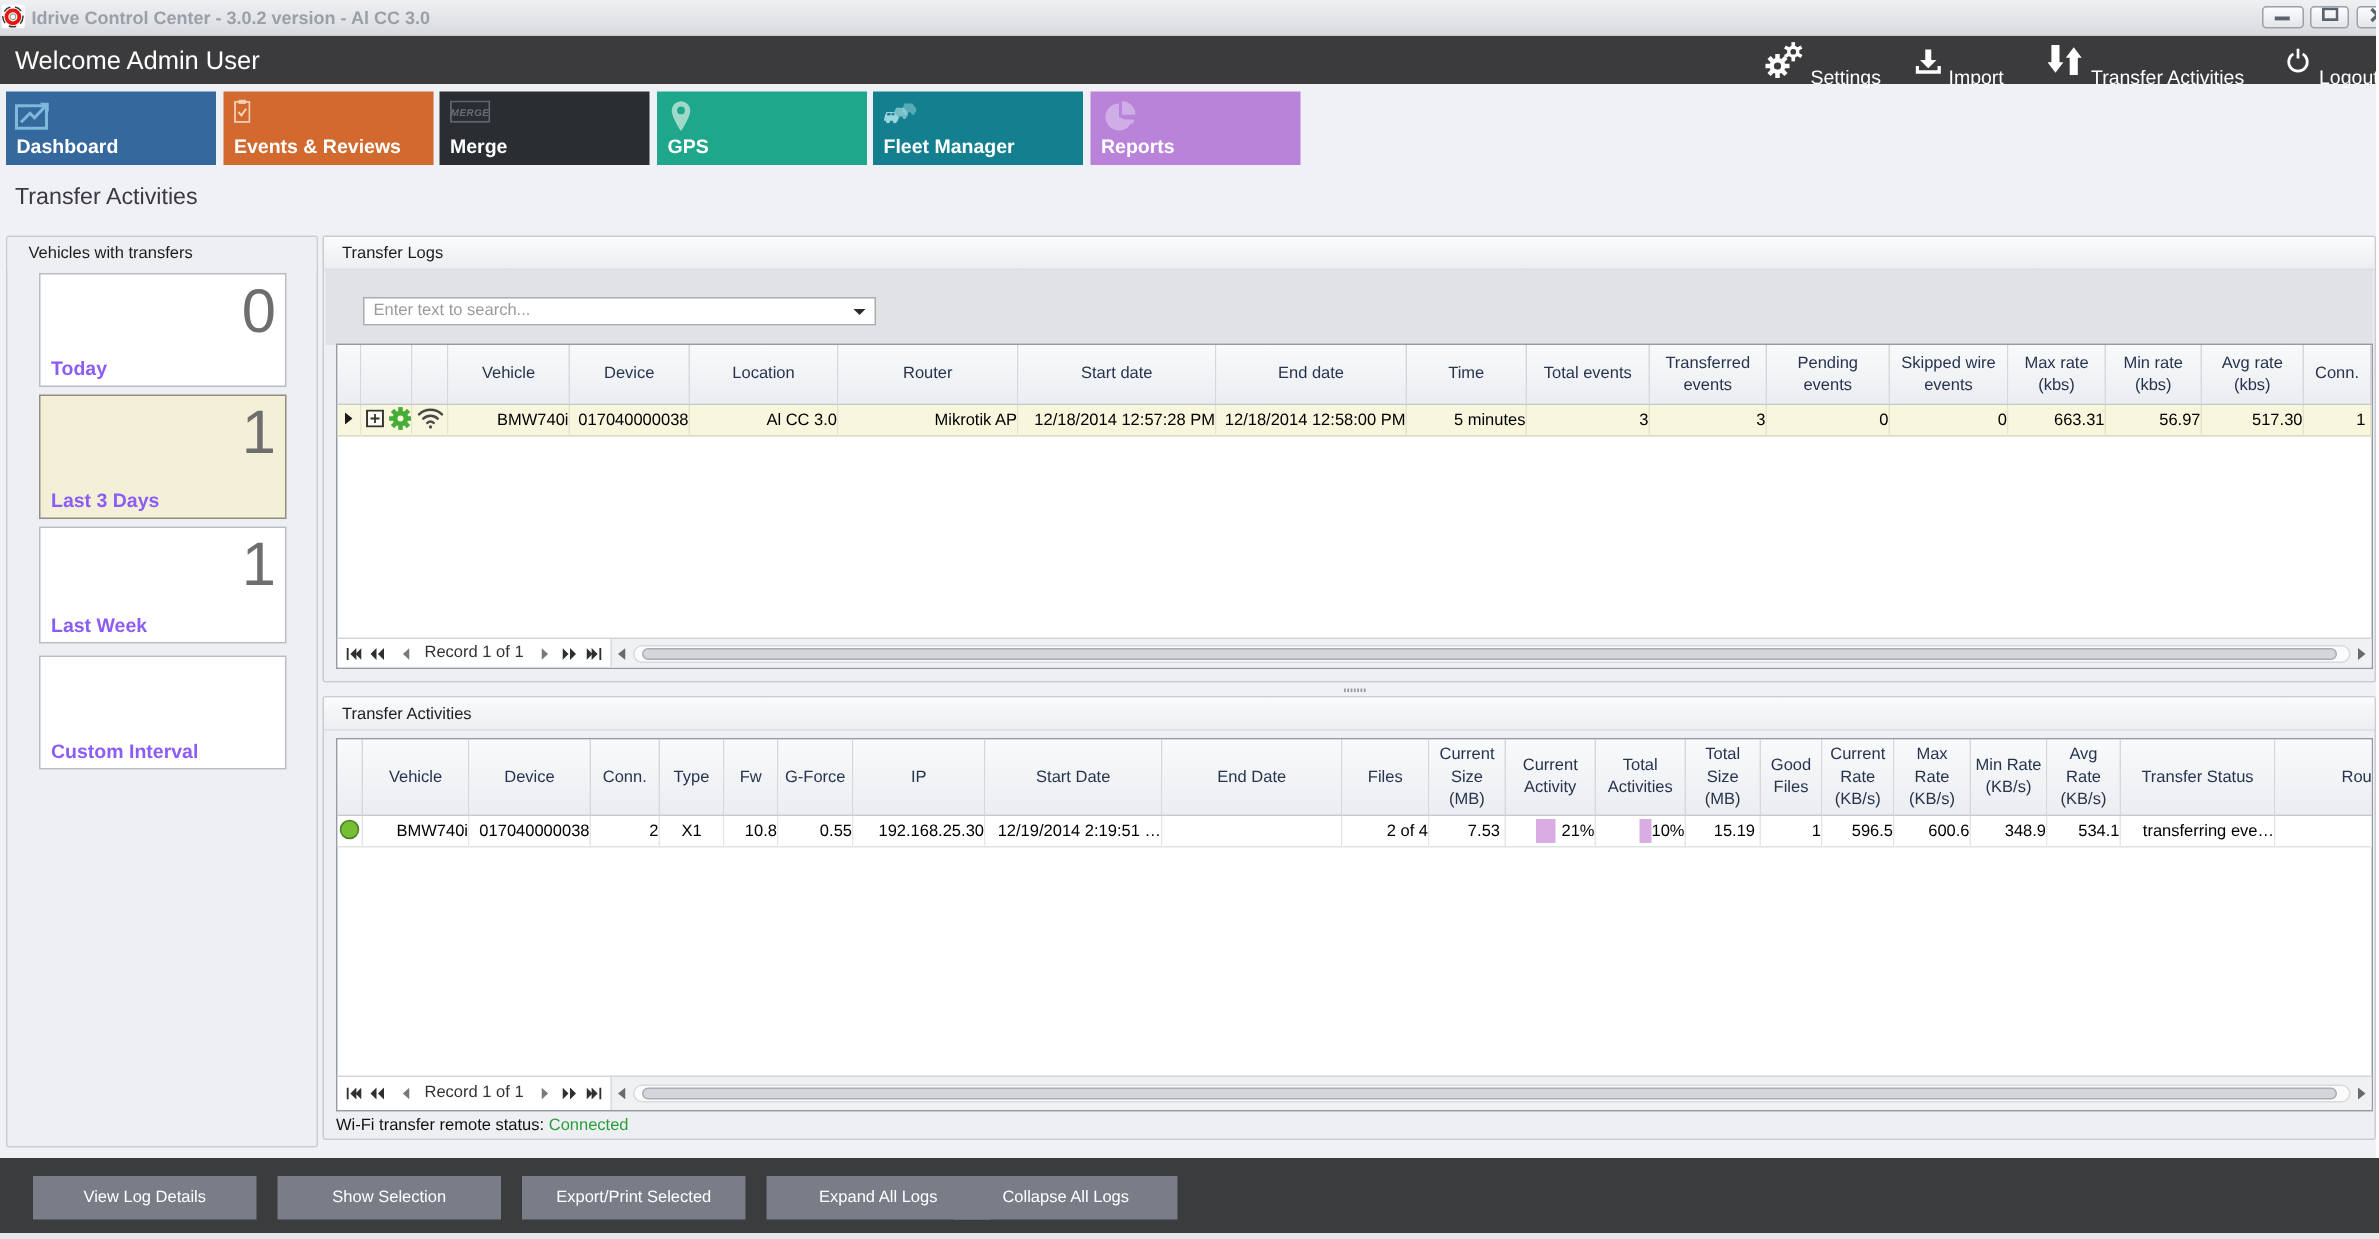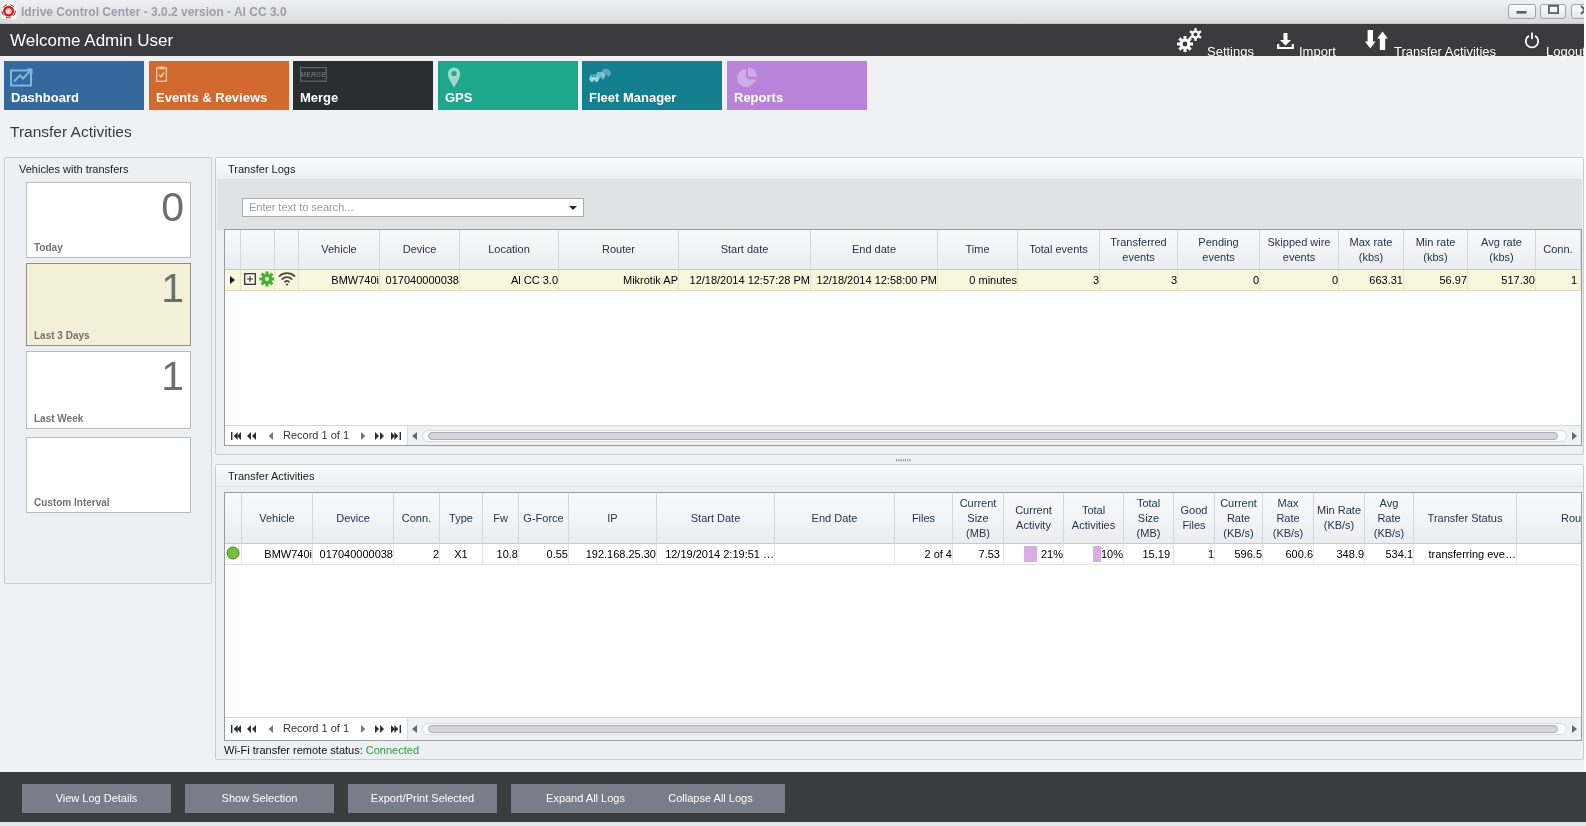--- a/index.html
+++ b/index.html
@@ -36,33 +36,33 @@
 .t2 { left:149px; background:#d2692e; }
 .t3 { left:293px; background:#2a2d31; }
 .t4 { left:438px; background:#1fa78c; }
 .t5 { left:582px; background:#14808f; }
 .t6 { left:727px; background:#b883d9; }
 
 .pageheading { left:10px; top:123px; font-size:15.5px; color:#3c3844; }
 
 
 .panel { background:#edeff2; border:1px solid #c9cdd2; border-radius:2px; }
-.p-left  { left:4px; top:157px; width:208px; height:427px; }
+.p-left  { left:4px; top:157px; width:208px; height:608px; }
 .p-top   { left:215px; top:157px; width:1369px; height:298px; }
 .p-bot   { left:215px; top:464px; width:1369px; height:296px; }
 .phead { position:absolute; left:0; top:0; right:0; height:22px;
   background:linear-gradient(#fafbfc,#eceef1); border-bottom:1px solid #dcdee2;
   font-size:11px; color:#1c1c1c; }
 .p-left .phead { background:#edeff2; border-bottom:none; }
 .phead span { position:absolute; top:5px; }
 
 
 .card { position:absolute; left:21px; width:165px; background:#fff; border:1px solid #b9bdc2; }
 .card .num { position:absolute; top:3px; right:6px; font-size:41px; color:#6e6e6e; line-height:1.05; }
-.card .clabel { position:absolute; left:7px; bottom:4px; font-size:10px; font-weight:bold; color:#737373; }
+.card .clabel { position:absolute; left:7px; bottom:4px; font-size:13px; font-weight:bold; color:#8b5cf6; }
 .card.sel { background:#f3f0d7; border:1px solid #8f8f85; }
 
 
 .searcharea { position:absolute; left:1px; top:22px; right:1px; height:50px; background:#e0e2e6; }
 .searchbox { position:absolute; left:25px; top:18px; width:342px; height:19px; background:#fff;
   border:1px solid #a9acb2; font-size:11px; color:#9b9b9b; line-height:17px; padding-left:6px; }
 .searchbox .dd { position:absolute; right:6px; top:7px; width:0; height:0;
   border-left:4px solid transparent; border-right:4px solid transparent; border-top:4px solid #2a2a2a; }
 
 
@@ -402,21 +402,21 @@
                 <path d="M6.9 9.9 a3.2 3.2 0 0 1 4.2 0"></path>
               </g>
               <circle cx="9" cy="12.6" r="1.1" fill="#47484a"></circle>
             </svg></td>
       <td class="tl">BMW740i</td>
           <td class="tl" style="padding-left:4px;">017040000038</td>
       <td class="tl">Al CC 3.0</td>
           <td class="tl">Mikrotik AP</td>
       <td class="tl">12/18/2014 12:57:28 PM</td>
           <td class="tl">12/18/2014 12:58:00 PM</td>
-      <td class="tl">0 minutes</td>
+      <td class="tl">5 minutes</td>
           <td class="tr">3</td>
           <td class="tr">3</td>
       <td class="tr">0</td>
           <td class="tr">0</td>
           <td class="tr">663.31</td>
       <td class="tr">56.97</td>
           <td class="tr">517.30</td>
           <td class="tr" style="padding-right:3px;">1</td>
     </tr>
   </tbody>

